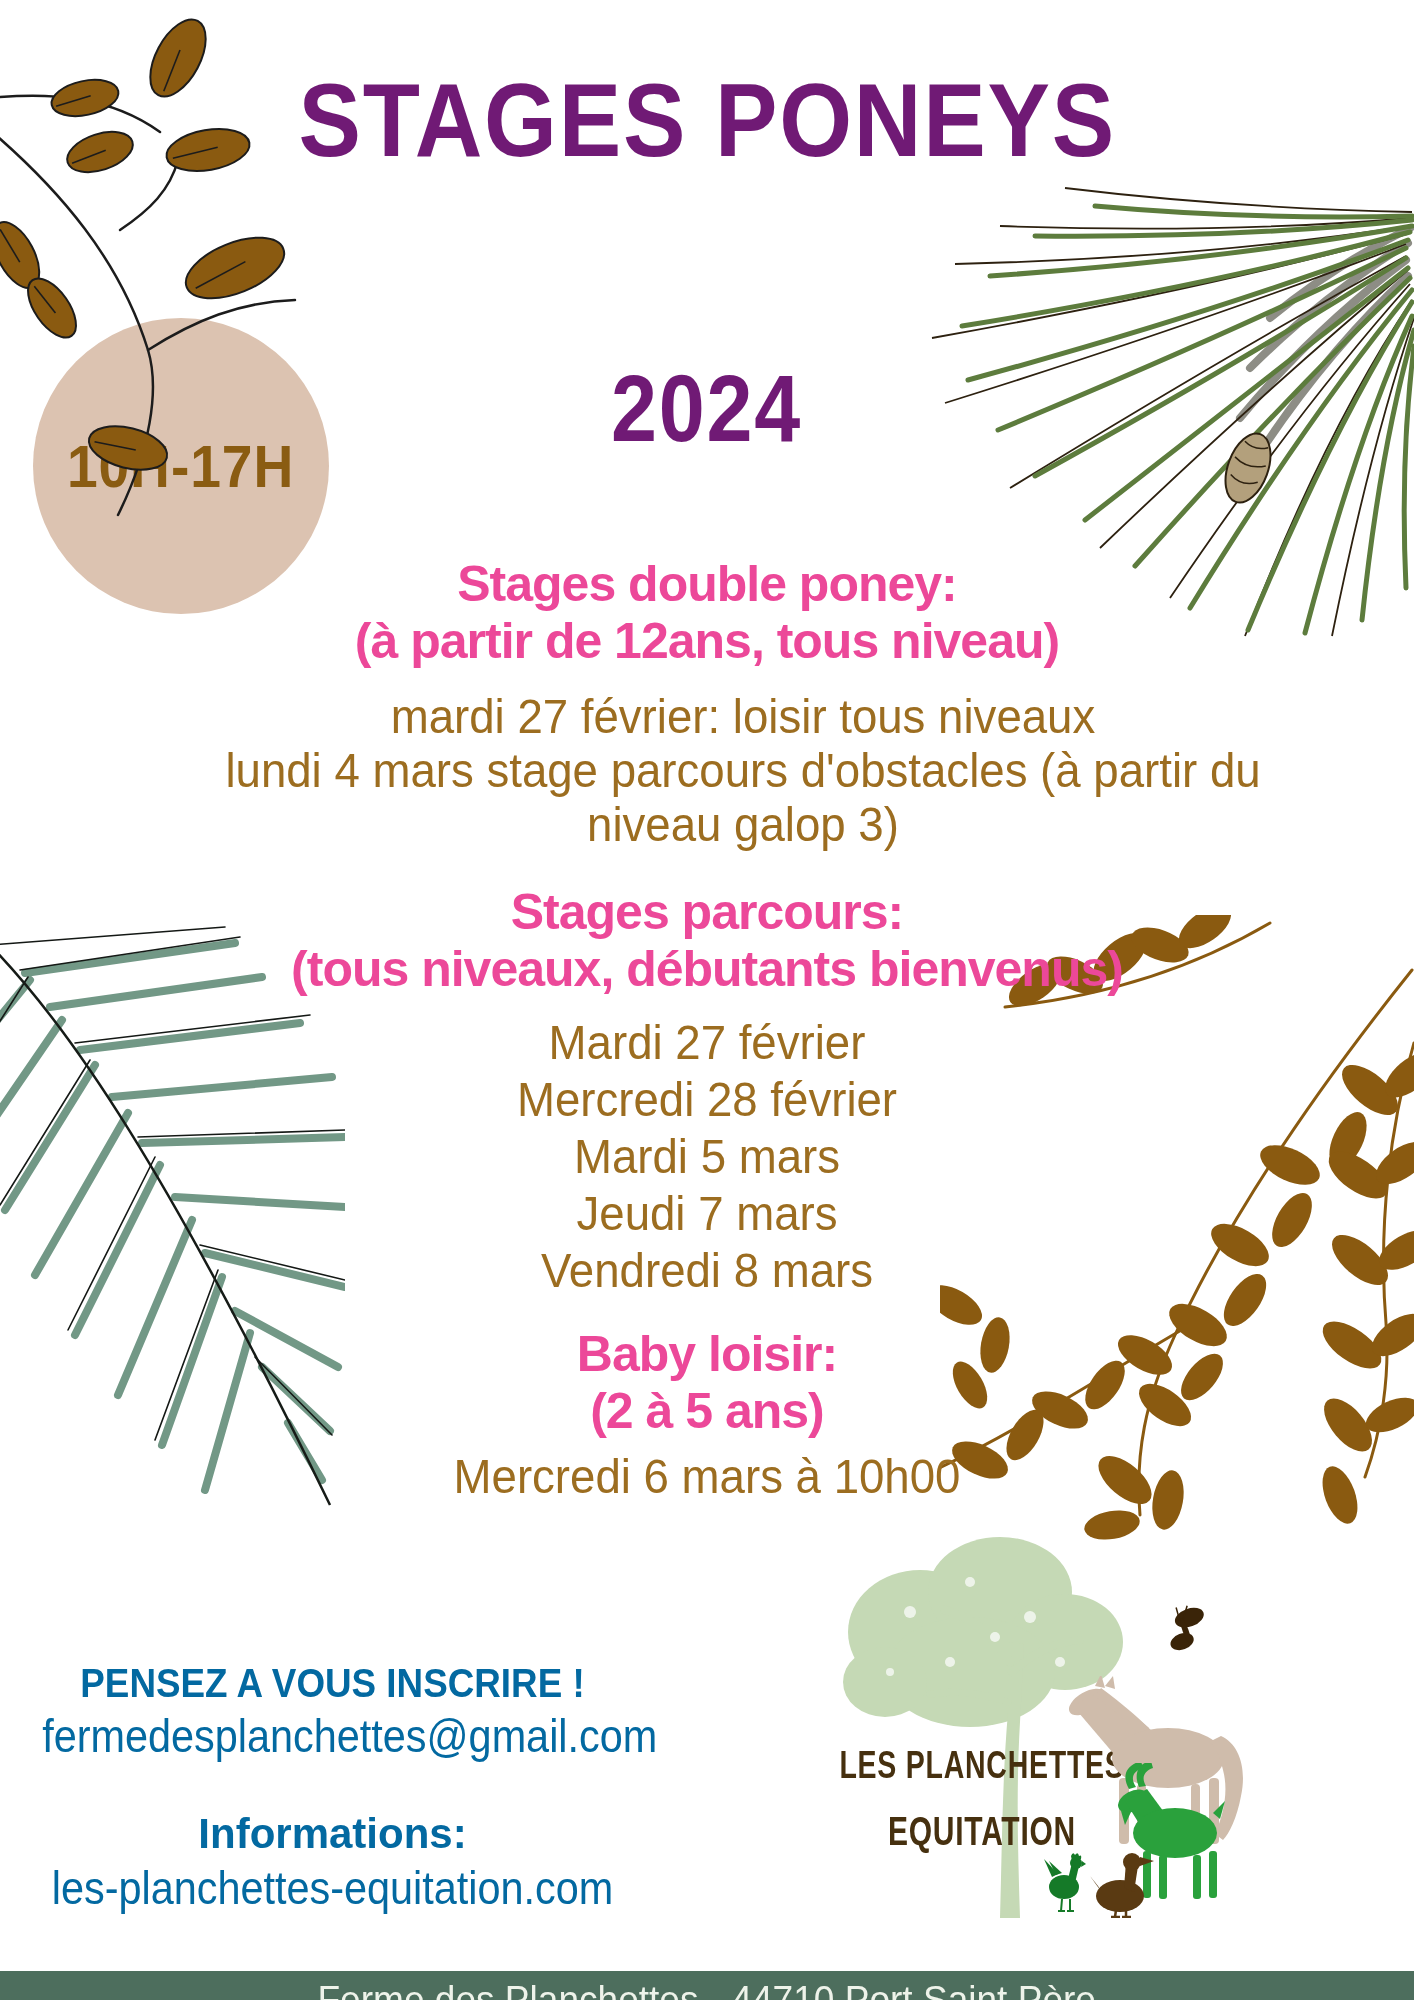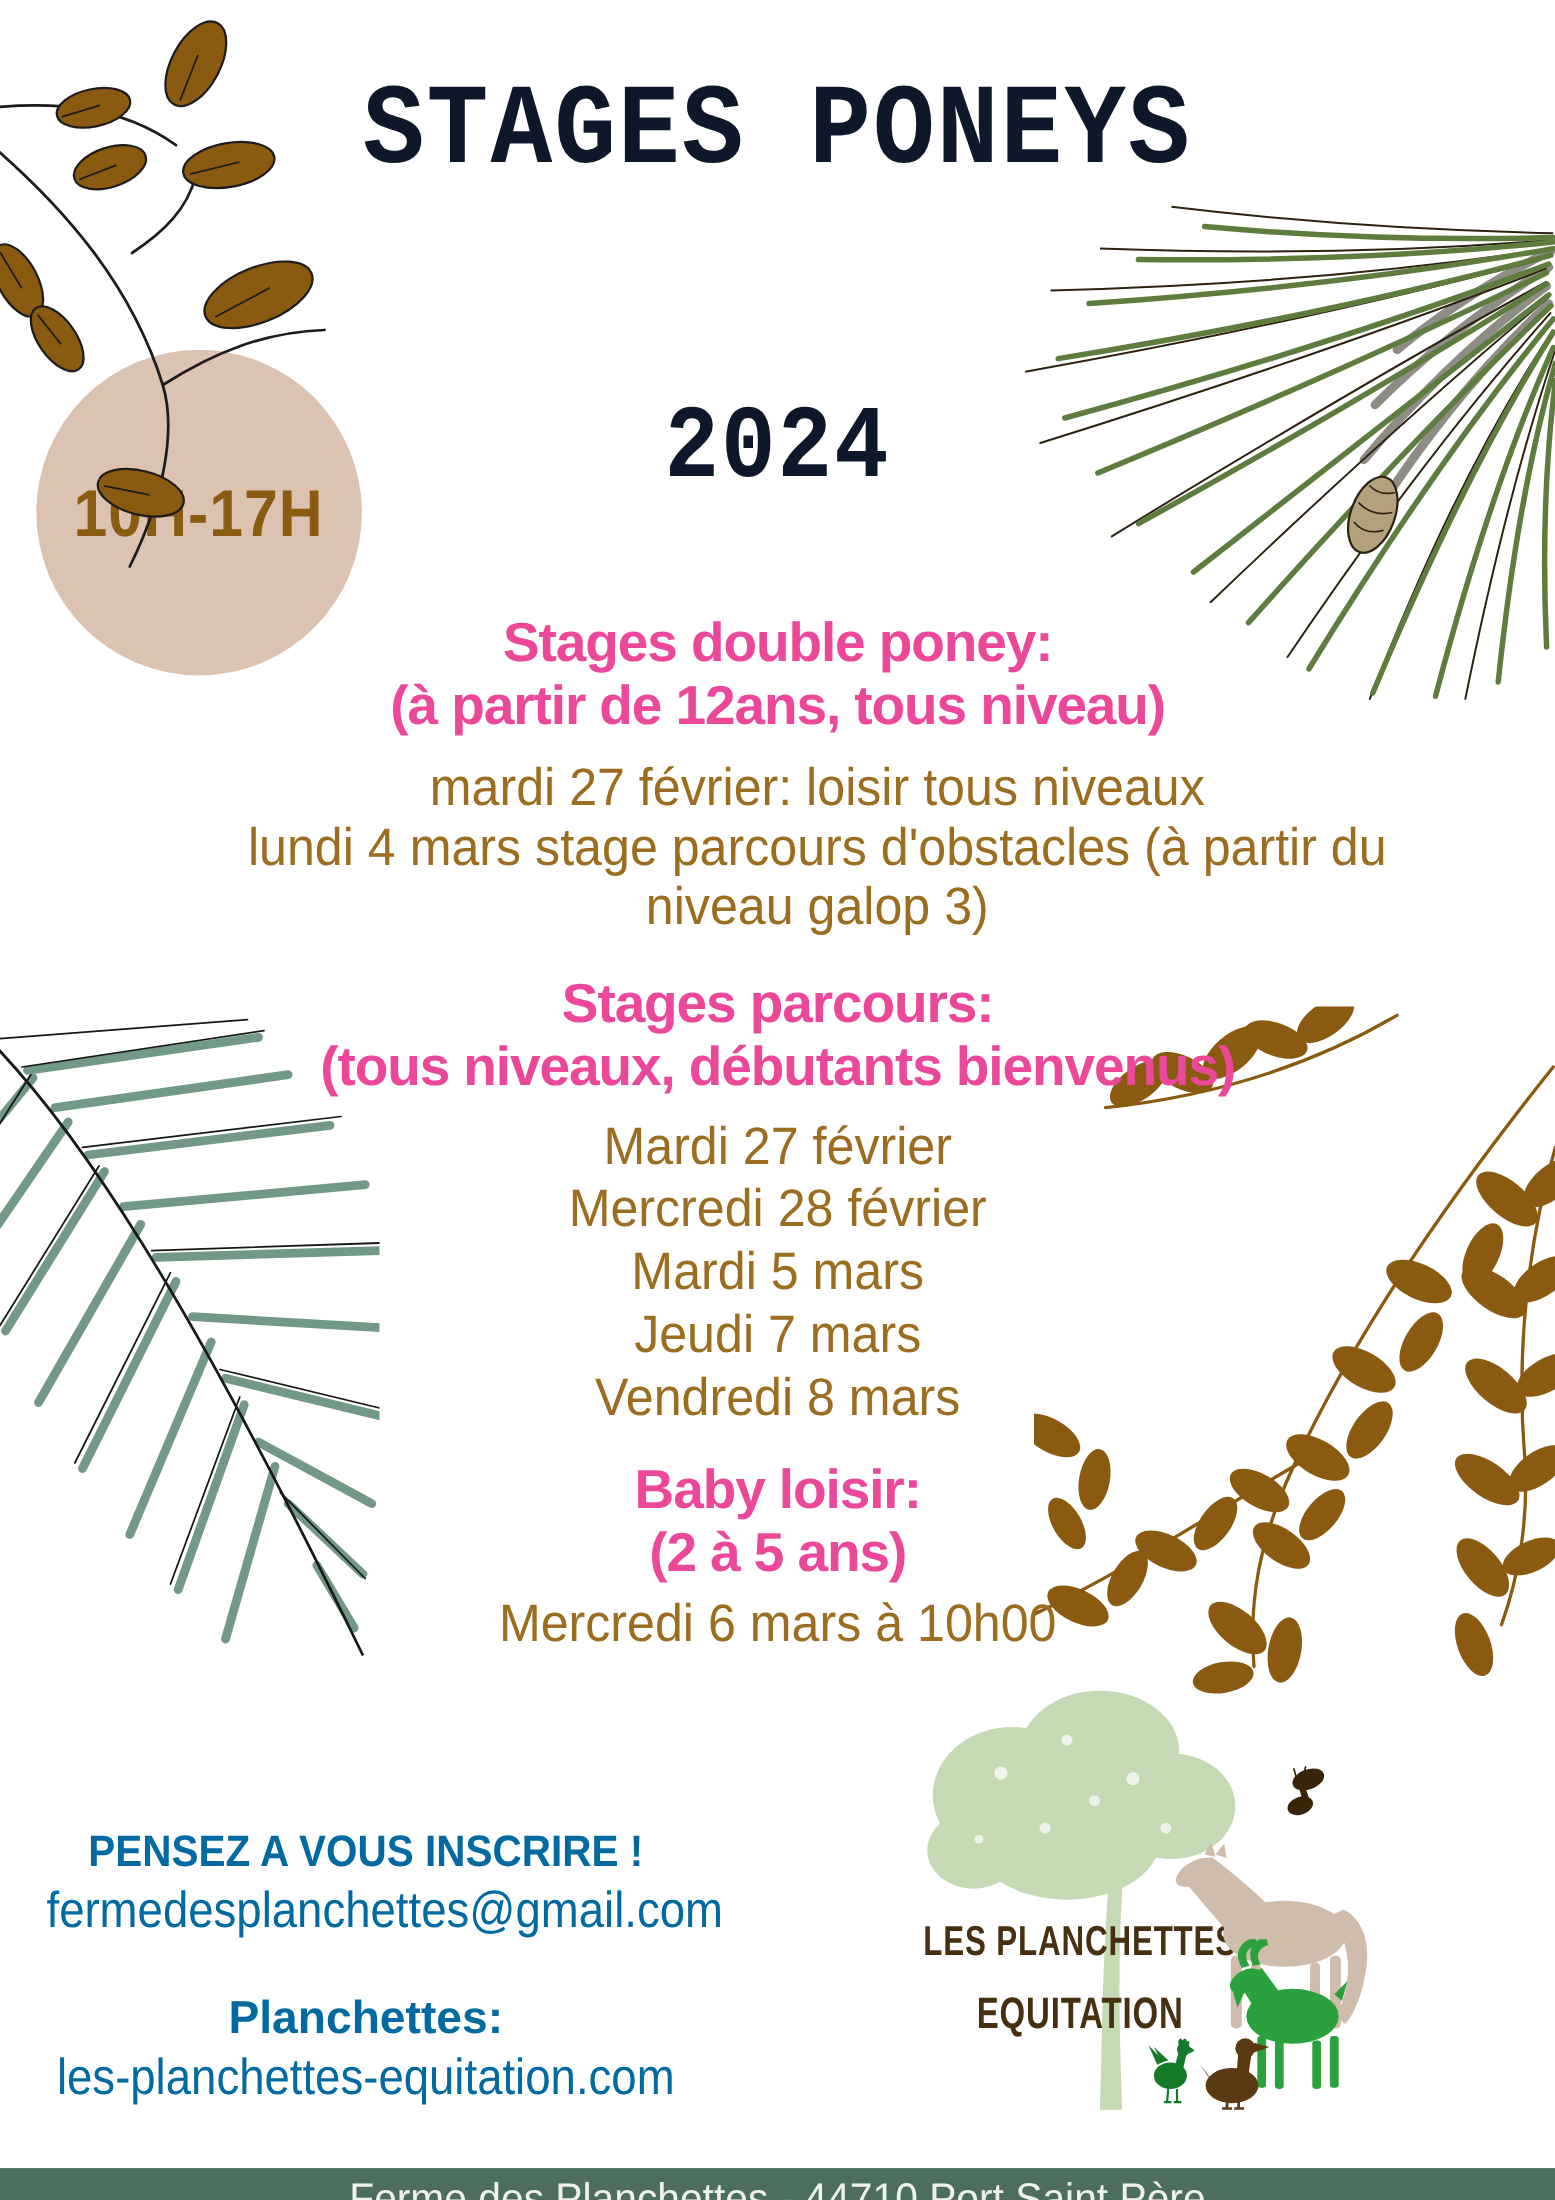--- a/index.html
+++ b/index.html
@@ -2,21 +2,21 @@
 <html><head>
 <meta charset="utf-8">
 <style>
   html,body{margin:0;padding:0;background:#ffffff;}
   .poster{
     position:relative;width:1414px;height:2000px;background:#ffffff;overflow:hidden;
     font-family:"Liberation Sans","DejaVu Sans",sans-serif;
   }
   .dec{position:absolute;}
   .txt{position:absolute;left:0;width:100%;text-align:center;}
-  .display-font{font-weight:800;color:#0f172a;letter-spacing:2px;line-height:1.05;font-family:Liberation Mono, monospace;}
+  .display-font{font-weight:800;color:#701a75;letter-spacing:2px;line-height:1.05;}
   .squeeze{display:inline-block;transform:scaleX(.88);transform-origin:center;}
   .title{top:66px;font-size:104px;}
   .subtitle{top:234px;font-size:86px;}
   .year{top:360px;font-size:94px;}
   .badge{
     position:absolute;left:33px;top:318px;width:296px;height:296px;border-radius:50%;
     background:#dcc3b1;display:flex;align-items:center;justify-content:center;z-index:1;
   }
   .badge span{font-size:60px;font-weight:800;color:#8a5c12;letter-spacing:1px;
     display:inline-block;transform:scaleX(.92);}
@@ -320,21 +320,21 @@
     <div>Baby loisir:</div>
     <div>(2 à 5 ans)</div>
   </div>
   <div class="txt sec3-body">
     <div class="body-line">Mercredi 6 mars à 10h00</div>
   </div>
 
   <div class="contact">
     <div class="cta">PENSEZ A VOUS INSCRIRE !</div>
     <div class="email">fermedesplanchettes@gmail.com</div>
-    <div class="info-label">Planchettes:</div>
+    <div class="info-label">Informations:</div>
     <div class="website">les-planchettes-equitation.com</div>
   </div>
 
   <svg class="dec" style="left:830px;top:1522px" width="320" height="400" viewBox="0 0 320 400">
     <g fill="#c5d9b5">
       <ellipse cx="90" cy="110" rx="72" ry="62"></ellipse>
       <ellipse cx="170" cy="70" rx="72" ry="55"></ellipse>
       <ellipse cx="235" cy="120" rx="58" ry="48"></ellipse>
       <ellipse cx="140" cy="150" rx="85" ry="55"></ellipse>
       <ellipse cx="55" cy="160" rx="42" ry="35"></ellipse>

